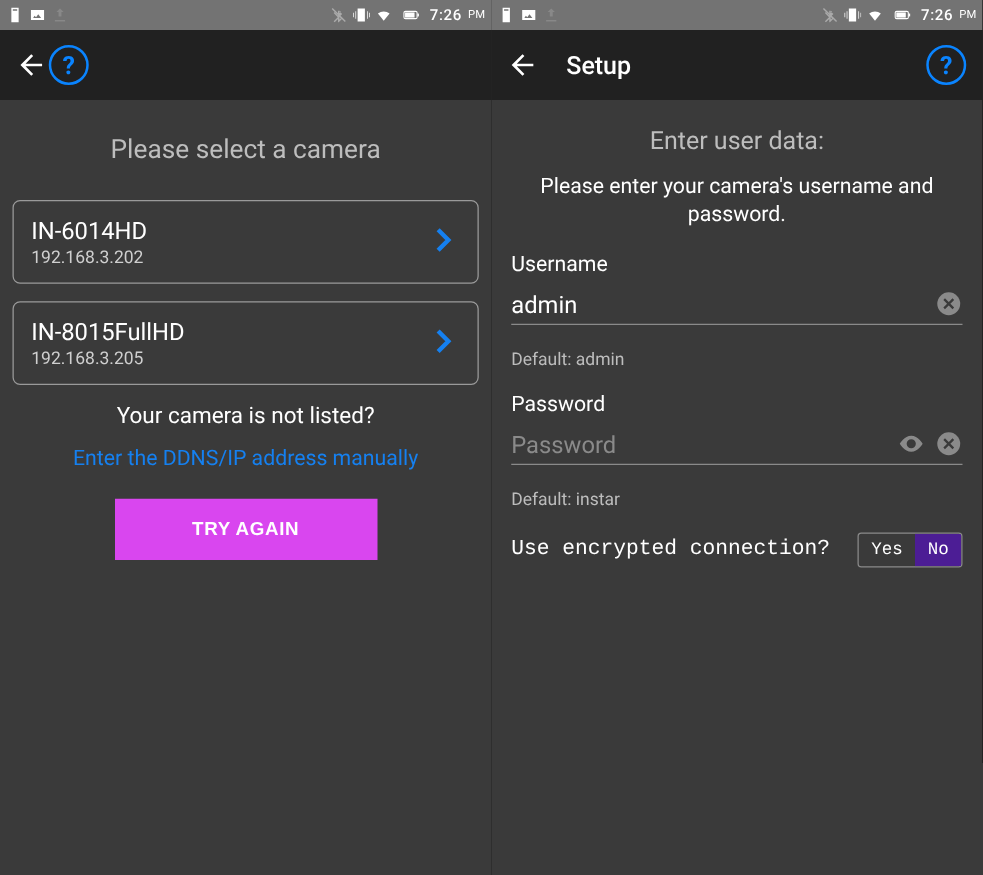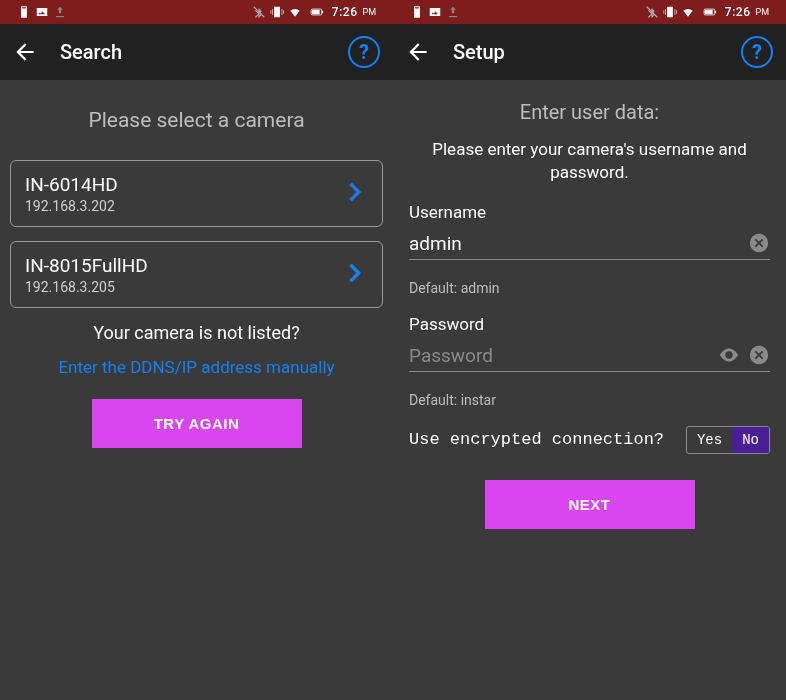--- a/index.html
+++ b/index.html
@@ -16,24 +16,24 @@
     height: 700px;
     background: #3a3a3a;
     display: flex;
     flex-direction: column;
     position: relative;
   }
 
   
   .status-bar {
     height: 24px;
-    background: #7f1d1d;
+    background: #737373;
     display: flex;
     align-items: center;
-    padding: 0 17px;
+    padding: 0 5px;
     font-size: 12px;
     color: #fff;
     gap: 14px;
   }
   .status-left { display: flex; align-items: center; gap: 4px; }
   .status-right { margin-left: auto; display: flex; align-items: center; gap: 4px; }
   .status-right .time { font-weight: 500; font-size: 12px; letter-spacing:0.5px;}
   .status-right .ampm { font-size: 9px; margin-left:1px;text-align:center;}
   .sb-icon { width:14px; height:14px; fill:#fff; }
 
@@ -134,21 +134,20 @@
         <span class="ampm">PM</span>
     </div>
   </div>
 
   <div class="app-bar">
     <div class="back">
       <svg viewBox="0 0 24 24" width="26" height="26" fill="#fff">
           <path d="M20 11H7.8l5.6-5.6L12 4l-8 8 8 8 1.4-1.4L7.8 13H20z"></path>
         </svg>
     </div>
-    <div class="title">Search</div>
     <div class="help-btn">
       <div class="help-circle">?</div>
     </div>
   </div>
 
   <div class="content">
     <div class="subhead">Please select a camera</div>
 
     <div class="camera-item">
       <div class="info">
@@ -254,15 +253,14 @@
     <div class="hint">Default: instar</div>
 
     <div class="toggle-row">
       <div class="lbl">Use encrypted connection?</div>
       <div class="segmented">
         <div class="seg">Yes</div>
         <div class="seg active">No</div>
       </div>
     </div>
 
-    <button class="primary-btn" style="margin-top:26px">NEXT</button>
   </div>
 </div>
 
 </body></html>

